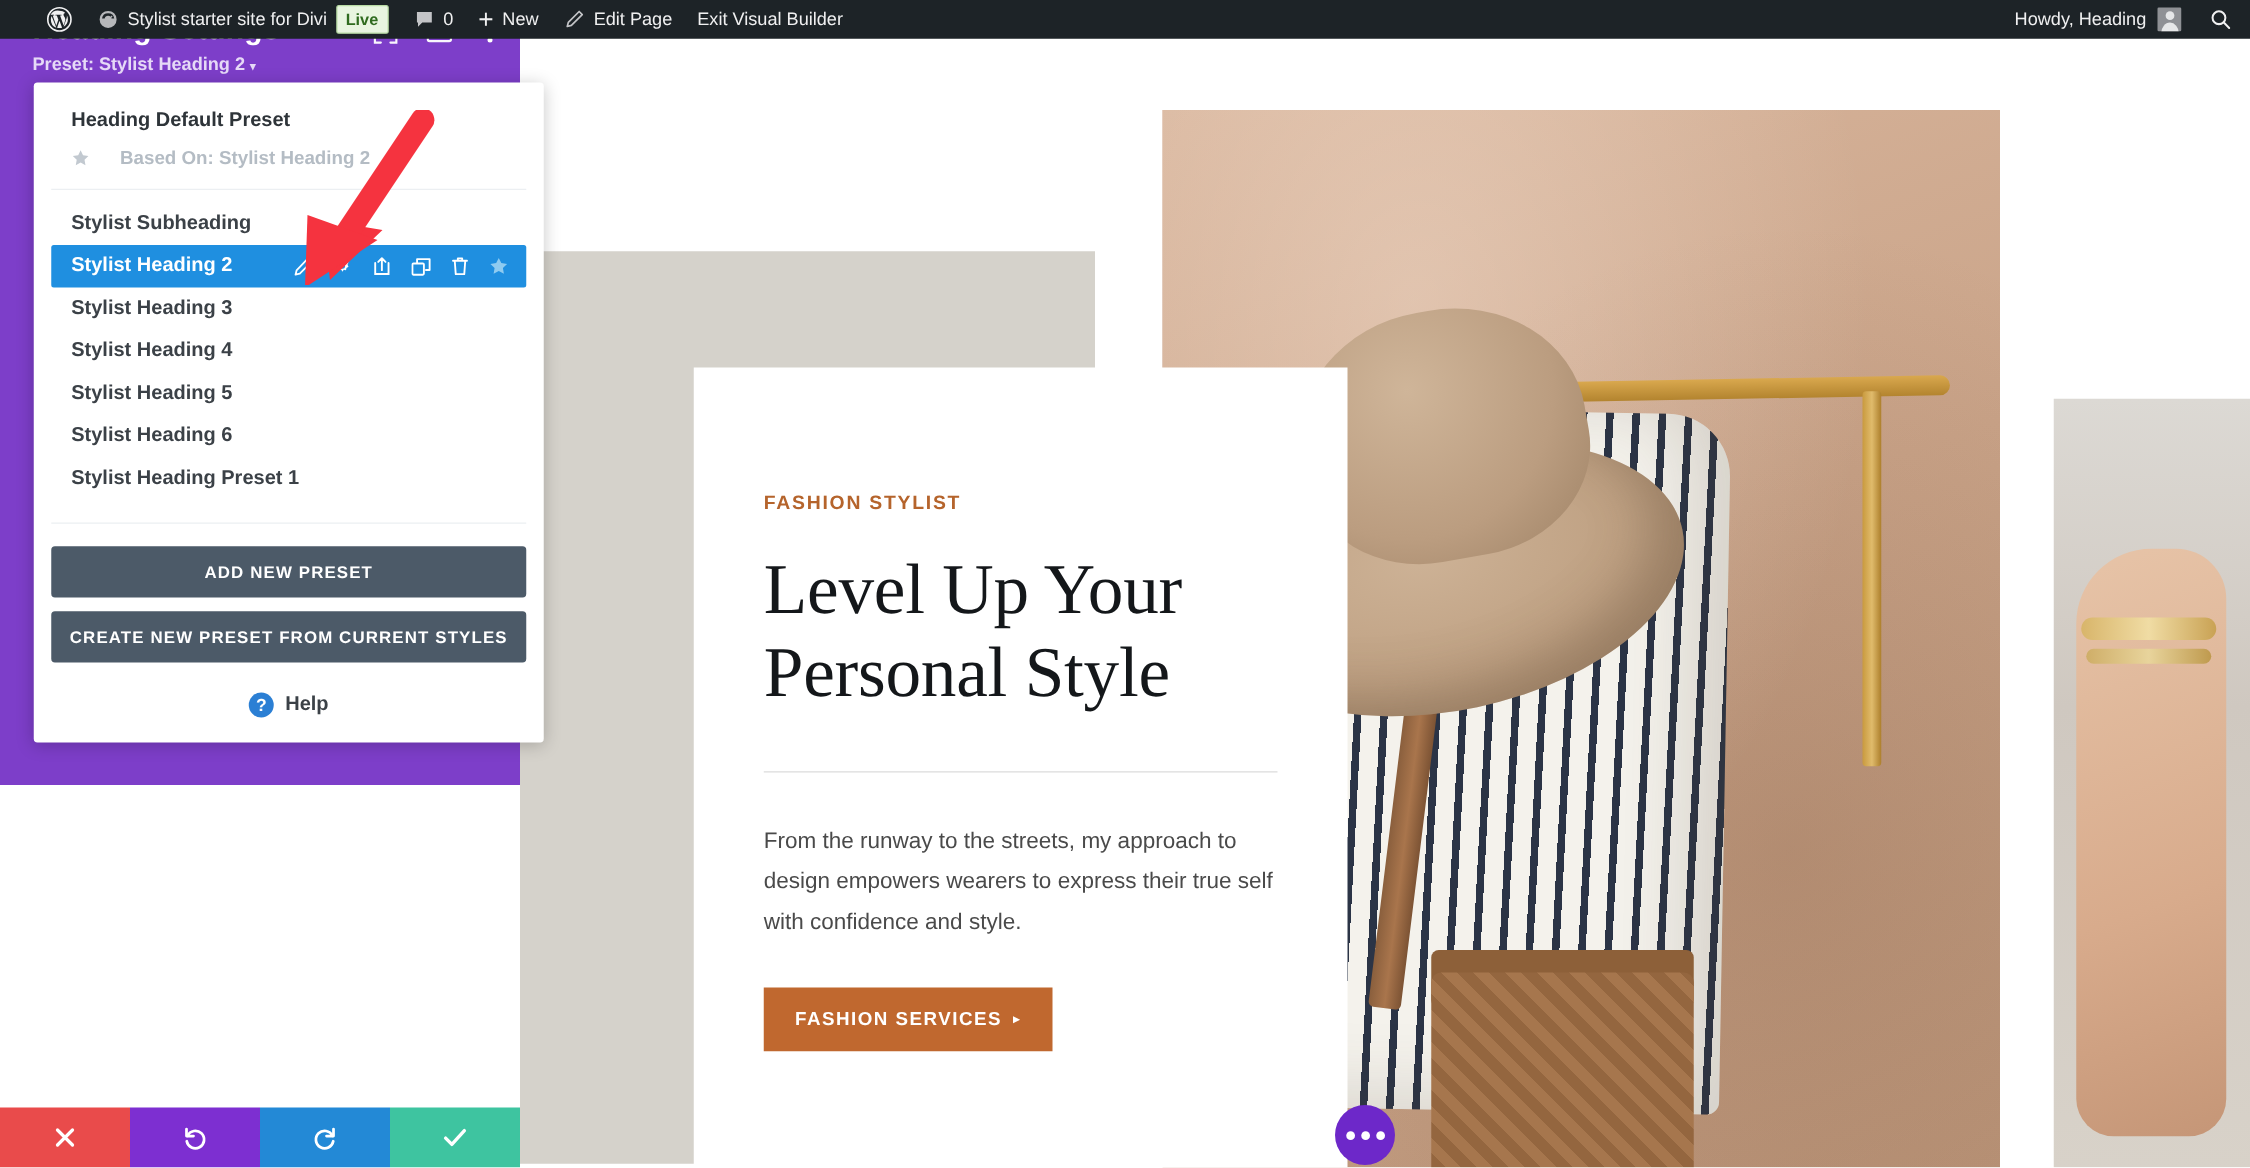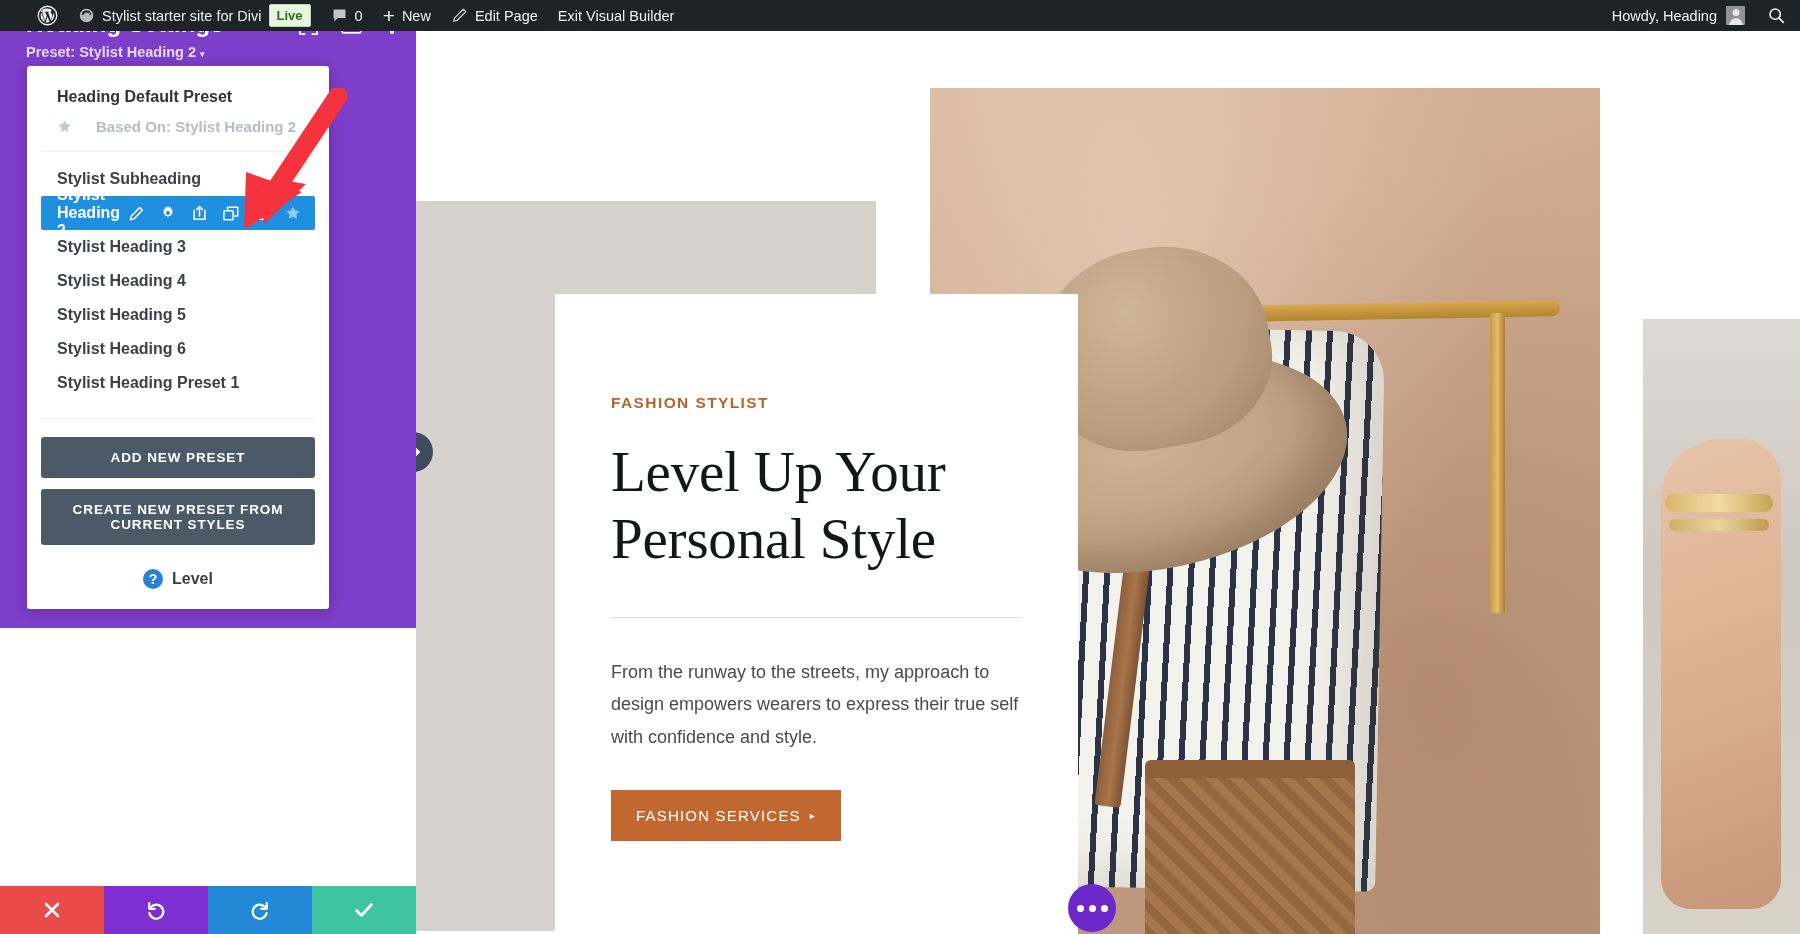--- a/index.html
+++ b/index.html
@@ -168,21 +168,21 @@
   .hero-divider {
     height: 1px; background: #dcdcdc; margin: 44px 0 0 0; width: 100%;
   }
   .hero-p {
     margin-top: 38px; font-size: 18px; line-height: 1.82; color: #4a4a4a;
     font-family: "Liberation Sans", sans-serif;
   }
   .hero-btn {
     display: inline-flex; align-items: center; gap: 9px;
     margin-top: 36px; background: #c0682f; color: #fff;
-    padding: 17px 25px; font-size: 15px; font-weight: 400; letter-spacing: 1.2px;
+    padding: 17px 25px; font-size: 15px; font-weight: 700; letter-spacing: 1.2px;
     border: none; cursor: pointer;
   }
   .hero-btn .caret { font-size: 10px; }
 
   
   .fab {
     position: absolute; left: 1068px; top: 853px; width: 48px; height: 48px;
     border-radius: 50%; background: #6d28c9; display: flex; align-items: center;
     justify-content: center; gap: 5px; z-index: 12; cursor: pointer;
     border: none;
@@ -240,21 +240,21 @@
   .kebab { display:flex; flex-direction:column; gap:3px; cursor:pointer; padding: 2px 6px; }
   .kebab i { width:4px; height:4px; border-radius:50%; background:#fff; display:block; }
 
   .panel-strip {
     position:absolute; top: 68px; left: 0; width: 416px; height: 560px;
     background: #7d3ec9; pointer-events: auto;
   }
 
   
   .dropdown {
-    position: absolute; left: 27px; top: 66px; width: 302px;
+    position: absolute; left: 27px; top: 66px; width: 408px;
     background: #fff; border-radius: 3px; z-index: 34;
     box-shadow: 0 2px 14px rgba(0,0,0,.22); pointer-events: auto;
     padding: 0 0 8px 0;
   }
   .dd-default { padding: 22px 0 16px 0; border-bottom: 1px solid #eceff2; margin: 0 14px; }
   .dd-default-title {
     font-size: 16px; color: #2e3439; font-weight: 700; padding-left: 16px;
   }
   .dd-based {
     display:flex; align-items:center; gap: 24px; margin-top: 12px; padding-left: 16px;
@@ -526,21 +526,21 @@
 
       <div class="dd-sep"></div>
 
       <div class="dd-buttons">
         <button class="dd-btn">ADD NEW PRESET</button>
         <button class="dd-btn">CREATE NEW PRESET FROM CURRENT STYLES</button>
       </div>
 
       <div class="dd-help">
         <span class="help-circle">?</span>
-        <span>Level</span>
+        <span>Help</span>
       </div>
     </div>
 
     <svg class="annot-arrow" width="120" height="140" viewBox="0 0 120 140">
       <path d="M110 6 L52 92 L76 96 L34 136 L30 104 L46 114 L104 28 Z" fill="#f5333f"></path>
       <path d="M108 8 L40 110" stroke="#f5333f" stroke-width="19" stroke-linecap="round"></path>
       <path d="M14 142 L16 84 L72 104 Z" fill="#f5333f"></path>
     </svg>
 
     <div class="actionbar">

